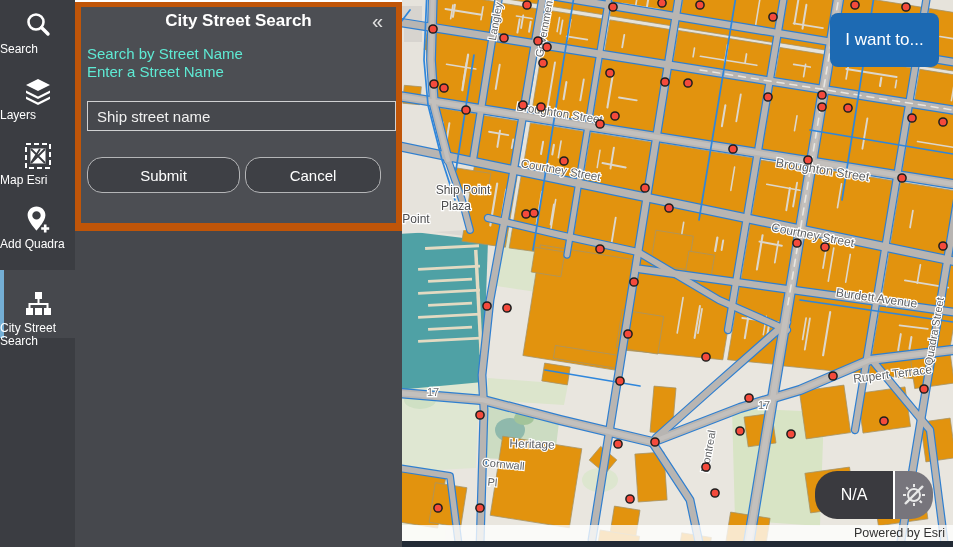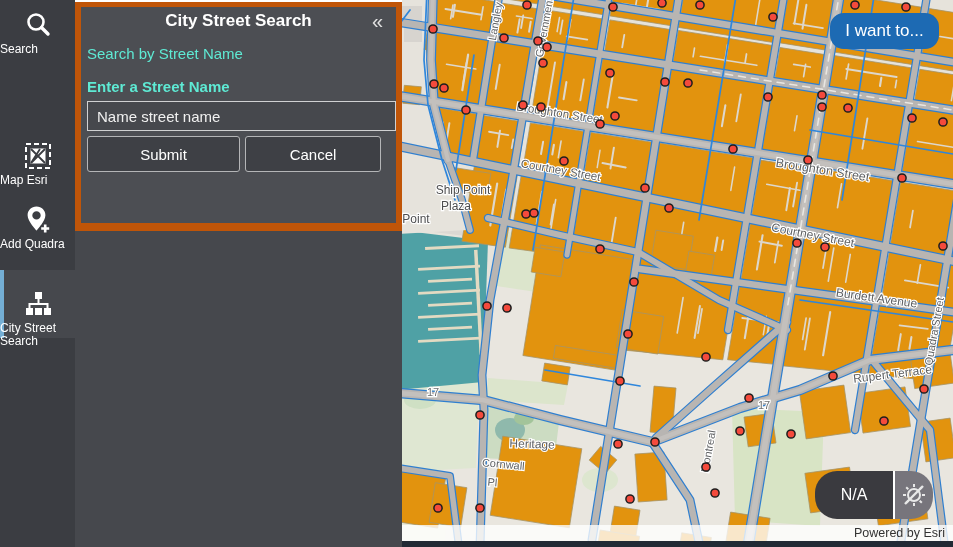--- a/index.html
+++ b/index.html
@@ -7,22 +7,22 @@
 #sidebar{position:absolute;left:0;top:0;width:75px;height:547px;background:#3b3d42}
 .sitem{position:absolute;left:0;width:75px;text-align:left;color:#fff;font-size:12px}
 .sitem .lbl{display:block;margin-top:3px;line-height:13px}
 #active{position:absolute;left:0;top:270px;width:81px;height:68px;background:#46484d}
 #activebar{position:absolute;left:0;top:270px;width:4px;height:68px;background:#74aed4}
 #panel{position:absolute;left:75px;top:2px;width:327px;height:229px;background:#4c4e53;border:solid #c05508;border-width:5px 6px 8px 6px}
 #ptitle{position:absolute;left:0;top:4px;width:100%;text-align:center;color:#fff;font-size:17px;font-weight:bold}
 #collapse{position:absolute;right:13px;top:3px;color:#e2e2e2;font-size:20px}
 .ptext{position:absolute;left:6px;color:#5eead4;font-size:15px}
 #pinput{position:absolute;left:6px;top:94px;width:309px;height:30px;background:#46484d;border:1px solid #d0d1d2;color:#f0f0f0;font-size:15px;padding-left:9px;display:flex;align-items:center}
-.pbtn{position:absolute;top:129px;width:153px;height:36px;background:#3e4045;border:1px solid #b4b5b7;border-radius:3px;color:#fff;font-size:15px;display:flex;align-items:center;justify-content:center}
-#iwant{position:absolute;left:830px;top:13px;width:109px;height:36px;background:#1d6ab3;border-radius:14px;color:#fff;font-size:17px;display:flex;align-items:center;justify-content:center}
+.pbtn{position:absolute;top:150px;width:153px;height:36px;background:#3e4045;border:1px solid #b4b5b7;border-radius:15px;color:#fff;font-size:15px;display:flex;align-items:center;justify-content:center}
+#iwant{position:absolute;left:830px;top:13px;width:109px;height:54px;background:#1d6ab3;border-radius:8px;color:#fff;font-size:17px;display:flex;align-items:center;justify-content:center}
 #napill{position:absolute;left:815px;top:471px;width:118px;height:48px;border-radius:22px;overflow:hidden;display:flex}
 #naleft{width:78px;height:100%;background:#3a3a3f;color:#fff;font-size:16px;display:flex;align-items:center;justify-content:center}
 #naright{width:40px;height:100%;background:#77757c;border-left:2px solid #fff;display:flex;align-items:center;justify-content:center}
 #topwhite{position:absolute;left:75px;top:0;width:327px;height:2px;background:#fff}
 </style></head><body>
 <div id="stage">
 <svg width="553" height="547" viewBox="402 0 553 547" style="position:absolute;left:402px;top:0">
 <rect x="402" y="0" width="553" height="547" fill="#e9e6df"></rect>
 <rect x="402" y="0" width="551" height="280" fill="#e6e3db"></rect>
 <polygon points="484.0,405.0 560.0,415.0 554.0,462.0 482.0,458.0" fill="#ccdcc2"></polygon>
@@ -371,20 +371,28 @@
 <div id="active"></div>
     <div id="activebar"></div>
 
 <div class="sitem" style="top:10px">
  <svg width="30" height="30" viewBox="0 0 30 30" style="display:block;margin:0 auto">
         <circle cx="13" cy="12" r="7.5" fill="none" stroke="#fff" stroke-width="2.6"></circle>
         <line x1="18.5" y1="17.5" x2="25" y2="24" stroke="#fff" stroke-width="3.4" stroke-linecap="round"></line>
       </svg>
  <span class="lbl">Search</span>
 </div>
+<div class="sitem" style="top:76px">
+ <svg width="30" height="30" viewBox="0 0 30 30" style="display:block;margin:0 auto">
+  <path d="M15 3 L27 9 L15 15 L3 9 Z" fill="#fff"></path>
+  <path d="M3 14.5 L15 20.5 L27 14.5 L27 17 L15 23 L3 17 Z" fill="#fff"></path>
+  <path d="M3 20.5 L15 26.5 L27 20.5 L27 23 L15 29 L3 23 Z" fill="#fff"></path>
+ </svg>
+ <span class="lbl">Layers</span>
+</div>
 <div class="sitem" style="top:141px">
  <svg width="30" height="30" viewBox="0 0 30 30" style="display:block;margin:0 auto">
   <rect x="3" y="3" width="24" height="24" fill="none" stroke="#fff" stroke-width="2" stroke-dasharray="5 3"></rect>
   <rect x="7.5" y="7.5" width="15" height="15" fill="#fff"></rect>
   <path d="M8 8 L22 22 M22 8 L8 22 M8 22 L17 8" stroke="#3b3d42" stroke-width="1.8" fill="none"></path>
  </svg>
  <span class="lbl">Map Esri</span>
 </div>
 <div class="sitem" style="top:205px">
  <svg width="30" height="30" viewBox="0 0 30 30" style="display:block;margin:0 auto">
@@ -402,22 +410,22 @@
   <rect x="21" y="19" width="7" height="7" fill="#fff"></rect>
   <path d="M15.5 10 L15.5 15 M6.5 19 L6.5 15 L24.5 15 L24.5 19" fill="none" stroke="#fff" stroke-width="2"></path>
  </svg>
  <span class="lbl">City Street<br>Search</span>
 </div>
 <div id="topwhite"></div>
 <div id="panel">
  <div id="ptitle">City Street Search</div>
  <div id="collapse">«</div>
  <div class="ptext" style="top:38px">Search by Street Name</div>
- <div class="ptext" style="top:71px;font-weight:bold">Enter a Street Name</div>
- <div id="pinput">Name street name</div>
+ <div class="ptext" style="top:56px;font-weight:normal">Enter a Street Name</div>
+ <div id="pinput">Ship street name</div>
  <div class="pbtn" style="left:6px">Submit</div>
  <div class="pbtn" style="left:164px;width:136px">Cancel</div>
 </div>
 <div id="iwant">I want to...</div>
 <div id="napill">
  <div id="naleft">N/A</div>
  <div id="naright">
   <svg width="28" height="28" viewBox="0 0 28 28">
    <g stroke="#e8e8e8" stroke-width="2" fill="none">
     <circle cx="14" cy="14" r="6"></circle>

